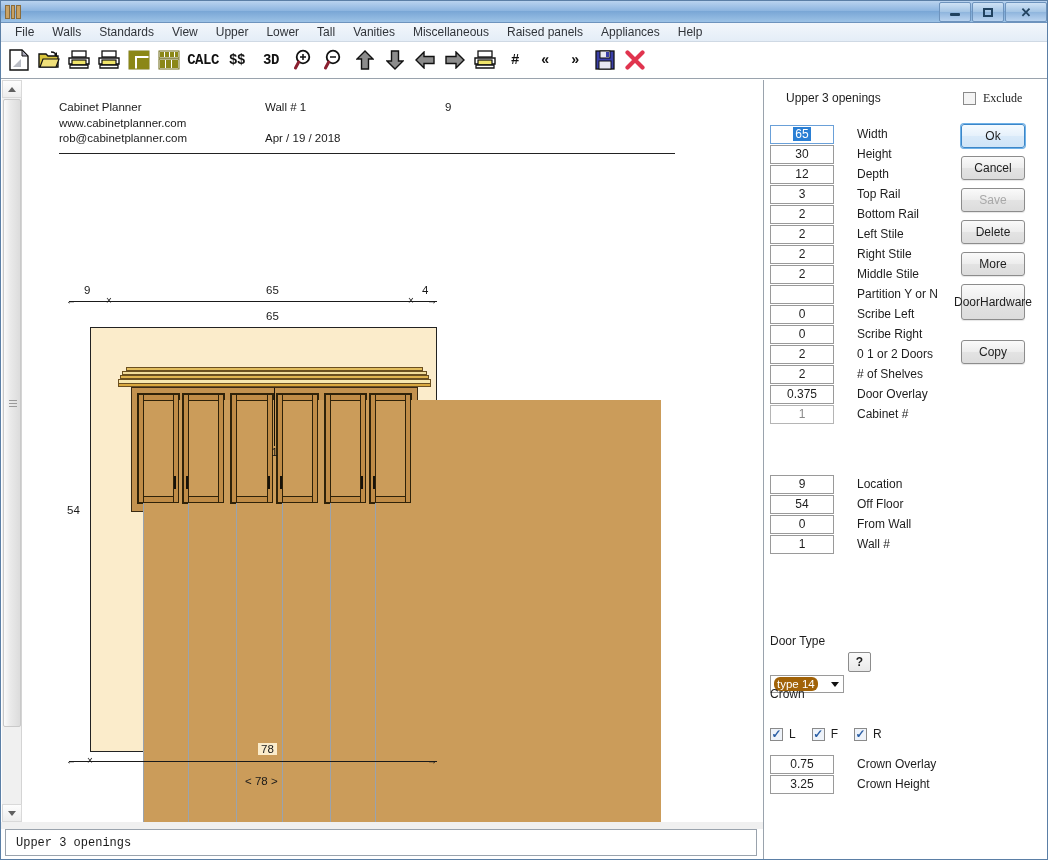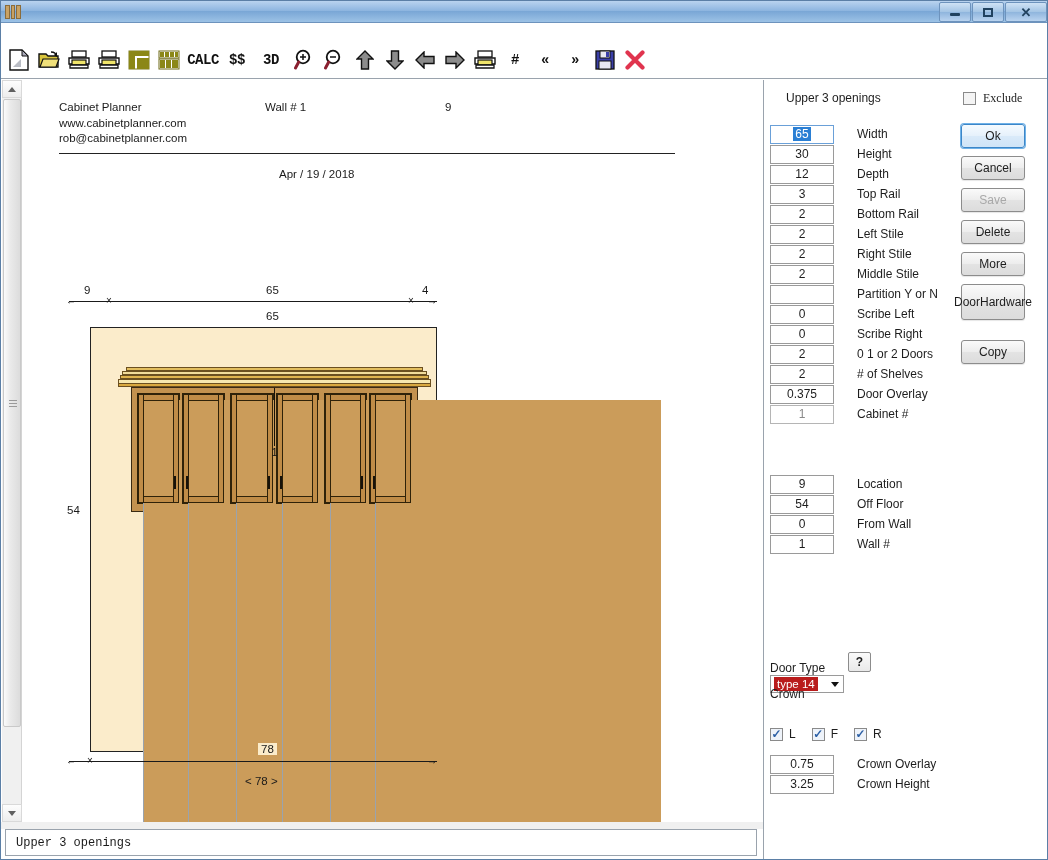--- a/index.html
+++ b/index.html
@@ -202,34 +202,34 @@
     background: linear-gradient(to bottom,#fafafa,#ededed 48%,#e3e3e3 52%,#dcdcdc);
     display:flex; align-items:center; justify-content:center;
     font-size:12px; color:#1d1d1d; box-shadow: 0 1px 1px rgba(0,0,0,.10);
   }
   .btn.primary { border:1px solid #3c86c8; box-shadow:0 0 0 1px #6fb2e8, 0 1px 1px rgba(0,0,0,.10);
                  background: linear-gradient(to bottom,#f5fbff,#e6f1fb 48%,#d9eaf9 52%,#cfe4f7); }
   .btn.disabled { color:#a8a8a8; }
   .btn.tall { height:34px; flex-direction:row; line-height:14px; }
   .btn.copy { margin-top:20px; }
 
-  .doortype-lbl { position:absolute; left:6px; top:581px; font-size:12px; color:#1d1d1d;text-align:right; }
+  .doortype-lbl { position:absolute; left:6px; top:554px; font-size:12px; color:#1d1d1d;text-align:right; }
   .help-btn {
     position:absolute; left:84px; top:572px; width:21px; height:18px;
     border:1px solid #8c8c8c; border-radius:2px;
     background: linear-gradient(to bottom,#fafafa,#e9e9e9);
     display:flex;align-items:center;justify-content:center;
     font-size:12px; font-weight:bold; color:#1d1d1d;
   }
   .combo {
     position:absolute; left:6px; top:595px; width:74px; height:18px;
     border:1px solid #9a9a9a; background:#fff; box-sizing:border-box;
     display:flex; align-items:center;
   }
-  .combo .val { background:#b91c1c; color:#fff; font-size:11.5px; padding:1px 3px; margin-left:3px; }
+  .combo .val { background:#a16207; color:#fff; font-size:11.5px; padding:1px 3px; margin-left:3px;border-radius:6px; }
   .combo .arrowbox {
     position:absolute; right:0; top:0; width:16px; height:16px;
     display:flex;align-items:center;justify-content:center;
   }
   .caret { width:0;height:0;border-left:4px solid transparent;border-right:4px solid transparent;border-top:5px solid #111; }
 
   .crown-lbl { position:absolute; left:6px; top:607px; font-size:12px; color:#1d1d1d; }
   .crown-checks { position:absolute; left:6px; top:647px; display:flex; gap:0; }
   .ccgroup { display:flex; align-items:center; gap:6px; margin-right:16px; }
   .ccgroup span { font-size:12px; color:#1d1d1d; }
@@ -262,20 +262,34 @@
         </div>
       <div class="wb">
           <span class="wc-max"></span>
         </div>
       <div class="wb close">
           <span class="wc-x">✕</span>
         </div>
     </div>
   </div>
 
+  <div class="menubar" id="menubar">
+      <div class="menu-item">File</div>
+      <div class="menu-item">Walls</div>
+      <div class="menu-item">Standards</div>
+      <div class="menu-item">View</div>
+      <div class="menu-item">Upper</div>
+      <div class="menu-item">Lower</div>
+      <div class="menu-item">Tall</div>
+      <div class="menu-item">Vanities</div>
+      <div class="menu-item">Miscellaneous</div>
+      <div class="menu-item">Raised panels</div>
+      <div class="menu-item">Appliances</div>
+      <div class="menu-item">Help</div>
+    </div>
 
   <div class="toolbar" id="toolbar">
       <div class="tb-btn">
         <svg width="20" height="22" viewBox="0 0 20 22">
           <polygon points="1,1 13,1 19,7 19,21 1,21" fill="#fff" stroke="#111" stroke-width="1.4"></polygon>
           <polygon points="13,1 19,7 13,7" fill="#aab" stroke="#111" stroke-width="1"></polygon>
           <polygon points="4,18 12,10 12,18" fill="#b9bcc4"></polygon>
         </svg>
       </div>
       <div class="tb-btn">
@@ -414,21 +428,21 @@
       </div>
   </div>
 
   <div class="canvas">
 
     <div class="hdr" style="left:36px; top:21px;">Cabinet Planner</div>
     <div class="hdr" style="left:36px; top:37px;">www.cabinetplanner.com</div>
     <div class="hdr" style="left:36px; top:52px;">rob@cabinetplanner.com</div>
     <div class="hdr" style="left:242px; top:21px;">Wall # 1</div>
     <div class="hdr" style="left:422px; top:21px;">9</div>
-    <div class="hdr" style="left:256px; top:52px;margin-top:36px;">Apr / 19 / 2018</div>
+    <div class="hdr" style="left:242px; top:52px;">Apr / 19 / 2018</div>
     <div class="hdr-rule"></div>
 
     <div class="dimtext" style="left:61px;  top:204px;">9</div>
     <div class="dimtext" style="left:243px; top:204px;">65</div>
     <div class="dimtext" style="left:399px; top:204px;">4</div>
 
     <div class="dimline" style="left:46px; top:221px; width:368px;"></div>
     <div class="dimtick" style="left:43px;  top:216px;">←</div>
     <div class="dimtick" style="left:404px; top:216px;">→</div>
     <div class="dimtick" style="left:83px;  top:216px;">×</div>

